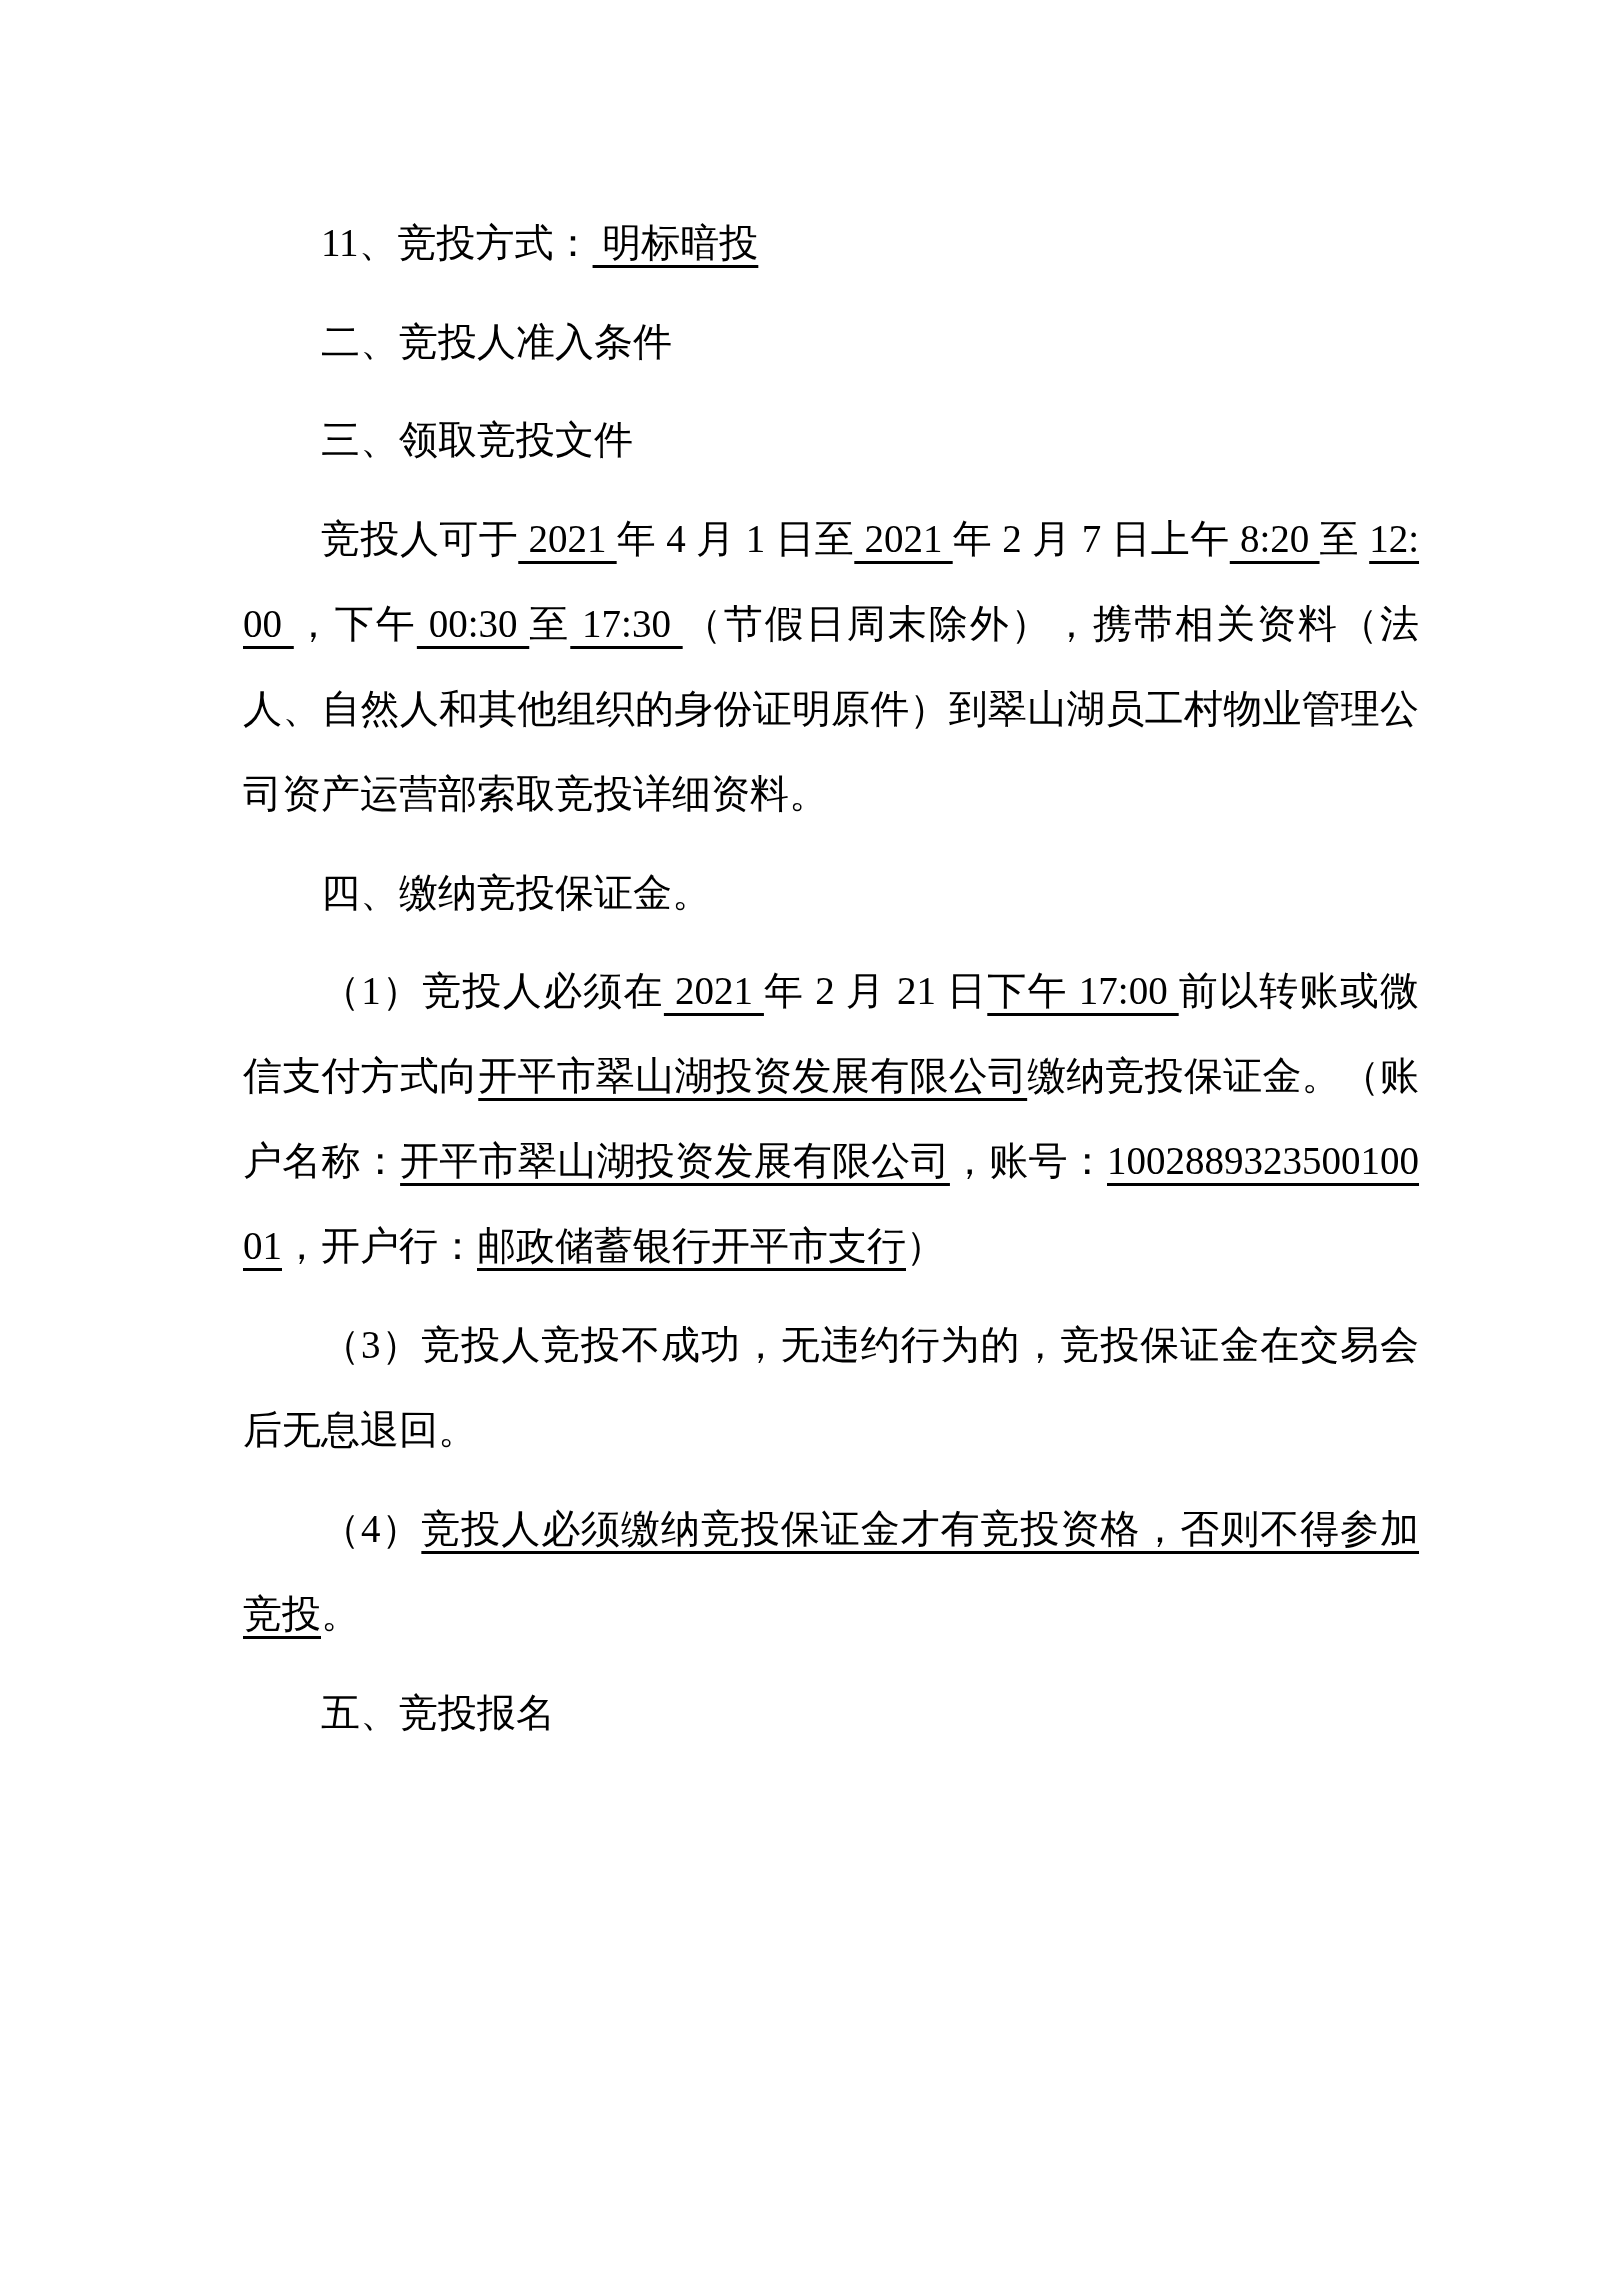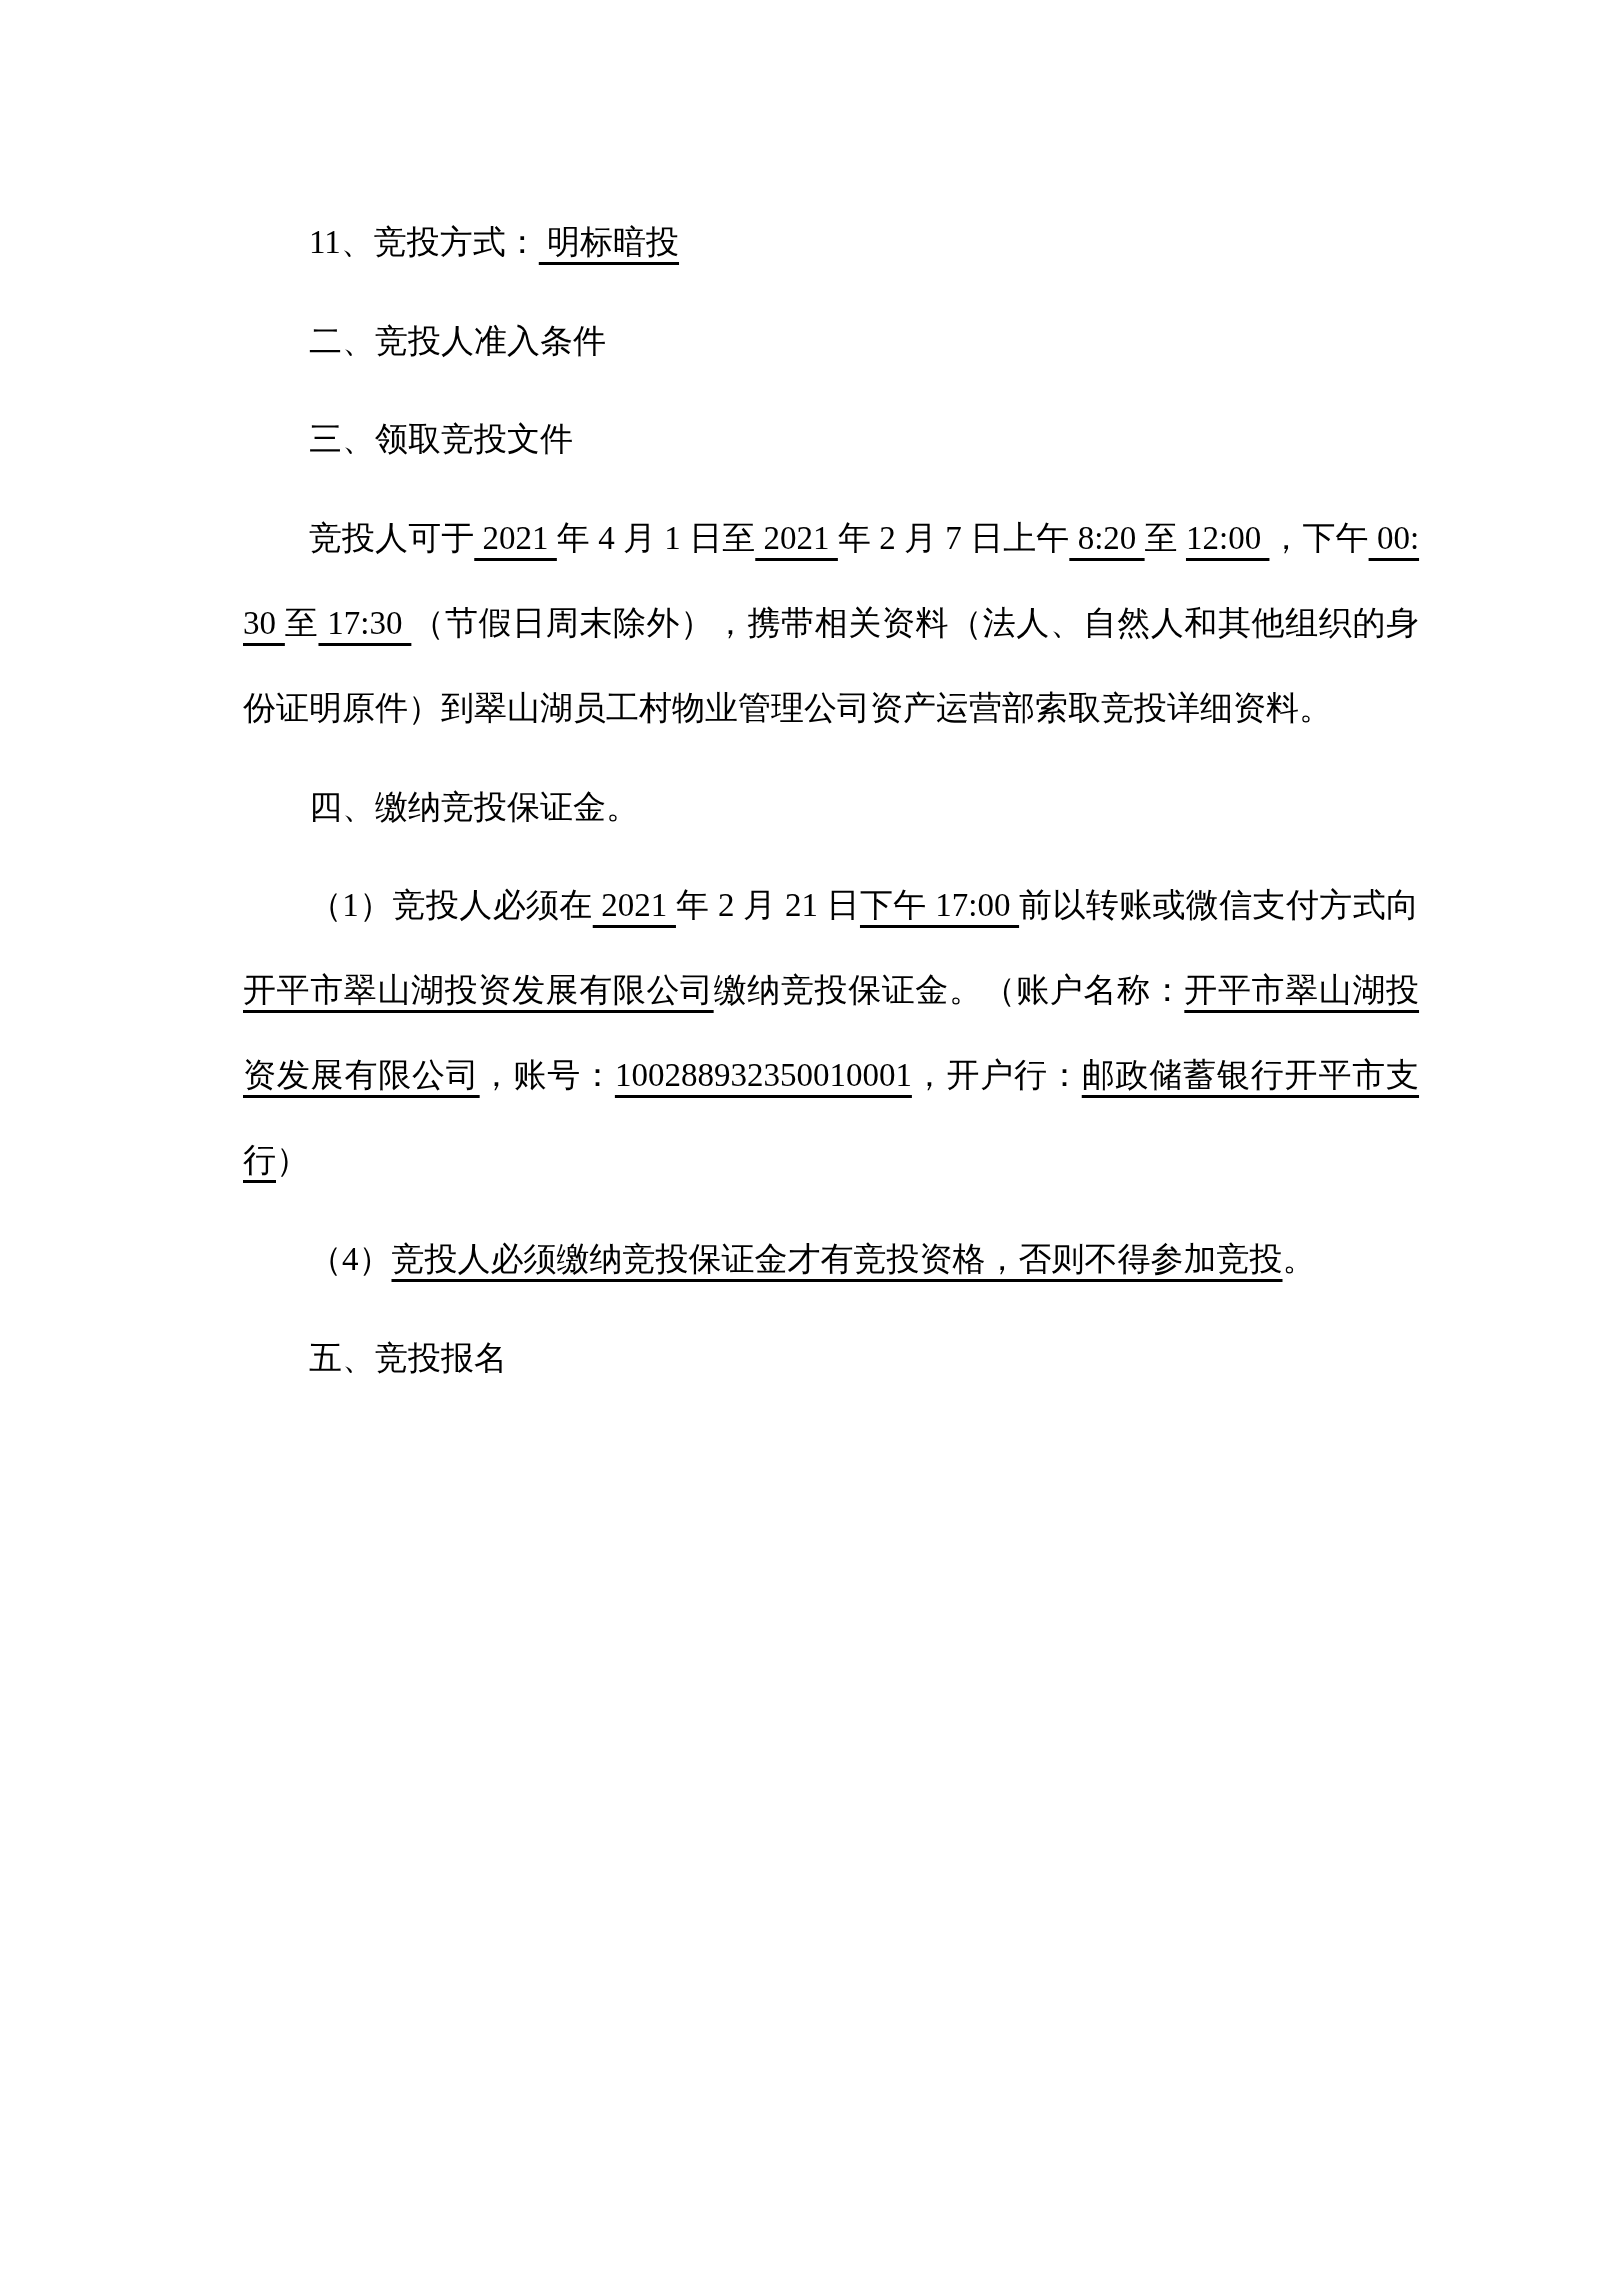--- a/index.html
+++ b/index.html
@@ -4,21 +4,21 @@
 <style>
   html, body { margin: 0; padding: 0; background: #ffffff; }
   .page {
     position: relative;
     width: 1621px;
     height: 2293px;
     background: #ffffff;
     box-sizing: border-box;
     padding: 200px 202px 0 243px;
     font-family: "Liberation Serif", "DejaVu Serif", serif;
-    font-size: 33px;
+    font-size: 39px;
     color: #000000;
     overflow: hidden;
   }
   .para {
     margin: 0 0 13.7px 0;
     line-height: 85px;
     text-align: justify;
     text-indent: 2em;
     word-break: break-all;
   }
@@ -41,19 +41,20 @@
 
   <p class="para"><span class="b">三、领取竞投文件</span></p>
 
   <p class="para"><span>竞投人可于</span><span class="u"> 2021 </span><span>年 4 月 1 日至</span><span class="u"> 2021 </span><span>年 2 月 7 日上午</span><span class="u"> 8:20 </span><span>至 </span><span class="u">12:00 </span><span>，下午</span><span class="u"> 00:30 </span><span>至</span><span class="u"> 17:30 </span><span>（节假日周末除外），携带相关资料（法人、自然人和其他组织的身份证明原件）到翠山湖员工村物业管理公司资产运营部索取竞投详细资料。</span></p>
 
   <p class="para"><span class="b">四、缴纳竞投保证金</span><span>。</span></p>
 
   <p class="para"><span>（1）竞投人必须在</span><span class="u"> 2021 </span><span>年 2 月 21 日</span><span class="u">下午 17:00 </span><span>前以转账或微信支付方式向</span><span class="u">开平市翠山湖投资发展有限公司</span><span>缴纳竞投保证金。</span><span class="b">（账户名称：</span><span class="b u">开平市翠山湖投资发展有限公司</span><span class="b">，账号：</span><span class="b u">100288932350010001</span><span class="b">，开户行：</span><span class="b u">邮政储蓄银行开平市支行</span><span class="b">）</span></p>
 
 
+  <p class="para"><span>（3）竞投人竞投不成功，无违约行为的，竞投保证金在交易会后无息退回。</span></p>
 
   <p class="para"><span>（4）</span><span class="b u">竞投人必须缴纳竞投保证金才有竞投资格，否则不得参加竞投</span><span class="b">。</span></p>
 
   <p class="para"><span class="b">五、竞投报名</span></p>
 
 </div>
 
 
 </body></html>

